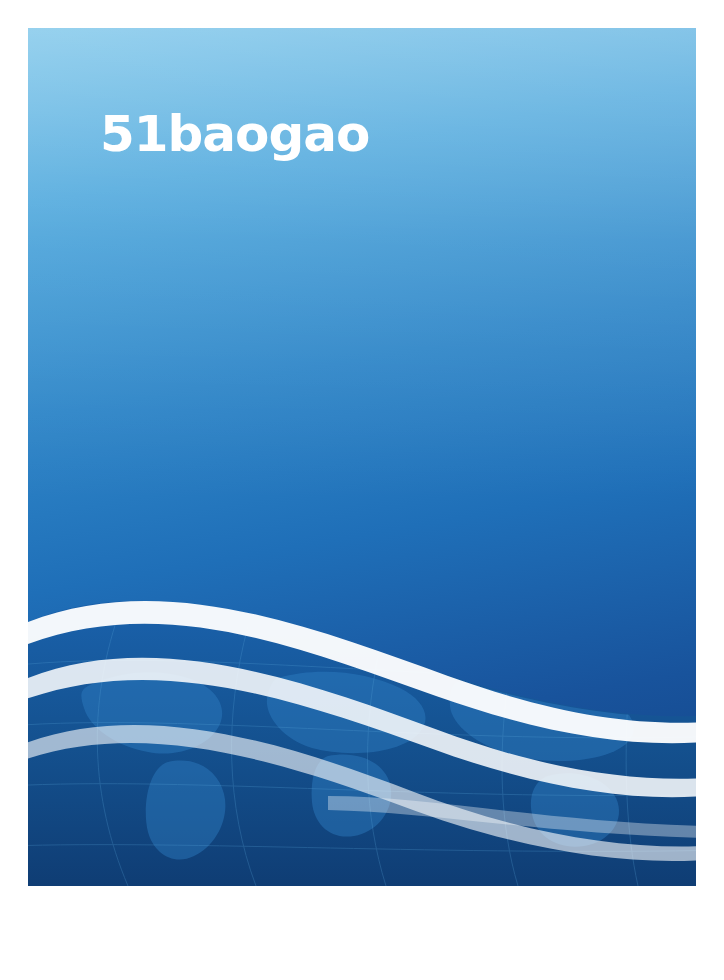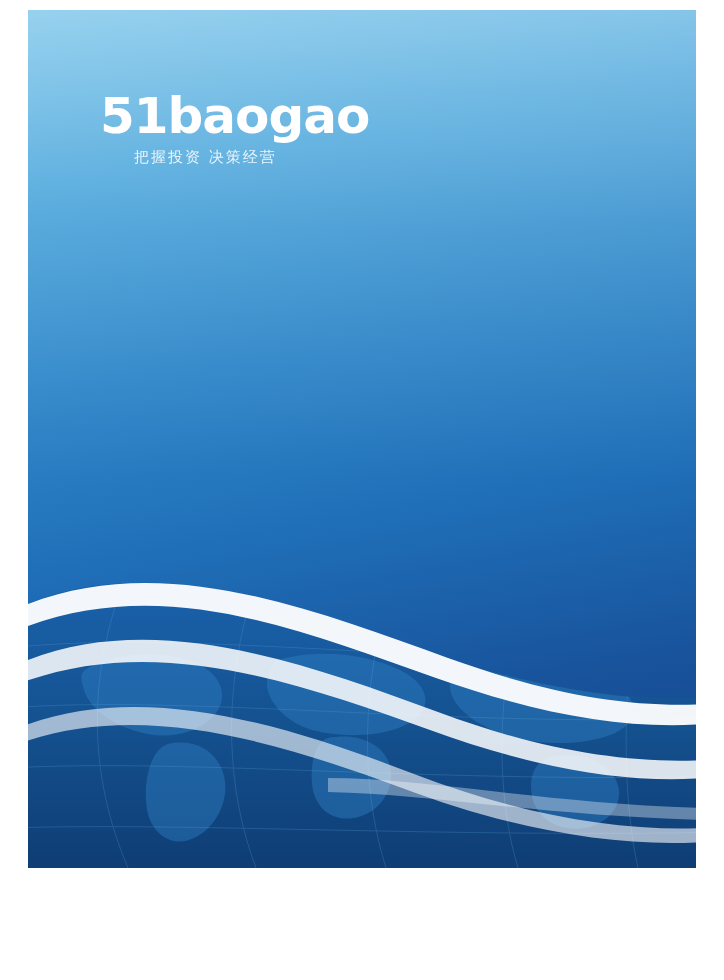--- a/index.html
+++ b/index.html
@@ -13,21 +13,21 @@
   .page {
     position: relative;
     width: 724px;
     height: 980px;
     overflow: hidden;
     background: #ffffff;
   }
   .cover {
     position: absolute;
     left: 28px;
-    top: 10px;
+    top: 28px;
     width: 668px;
     height: 858px;
     overflow: hidden;
     background: linear-gradient(170deg, #6fc0e8 0%, #4aa6dc 18%, #2f86c8 40%, #1f6fb8 58%, #18539c 78%, #123f80 100%);
   }
   
   .sky-glow {
     position: absolute;
     left: 0; top: 0;
     width: 100%;
@@ -148,18 +148,17 @@
         <path d="M-10,420 C110,372 250,414 386,466 C490,506 590,524 678,520 L678,534 C584,540 480,520 374,480 C244,432 110,392 -10,436 Z" fill="#ffffff" opacity="0.6"></path>
         <path d="M300,470 C400,470 520,496 678,500 L678,512 C520,508 402,486 300,484 Z" fill="#ffffff" opacity="0.35"></path>
       </svg>
     </div>
 
     <div class="logo">
       <div style="display:flex;align-items:flex-end;">
         <span style="display:inline-block;width:0;height:0;"></span>
         <div class="logo-text">51baogao</div>
       </div>
-      <div class="logo-sub">把握投资 决策经营</div>
     </div>
 
 
   </div>
 </div>
 
 </body></html>

